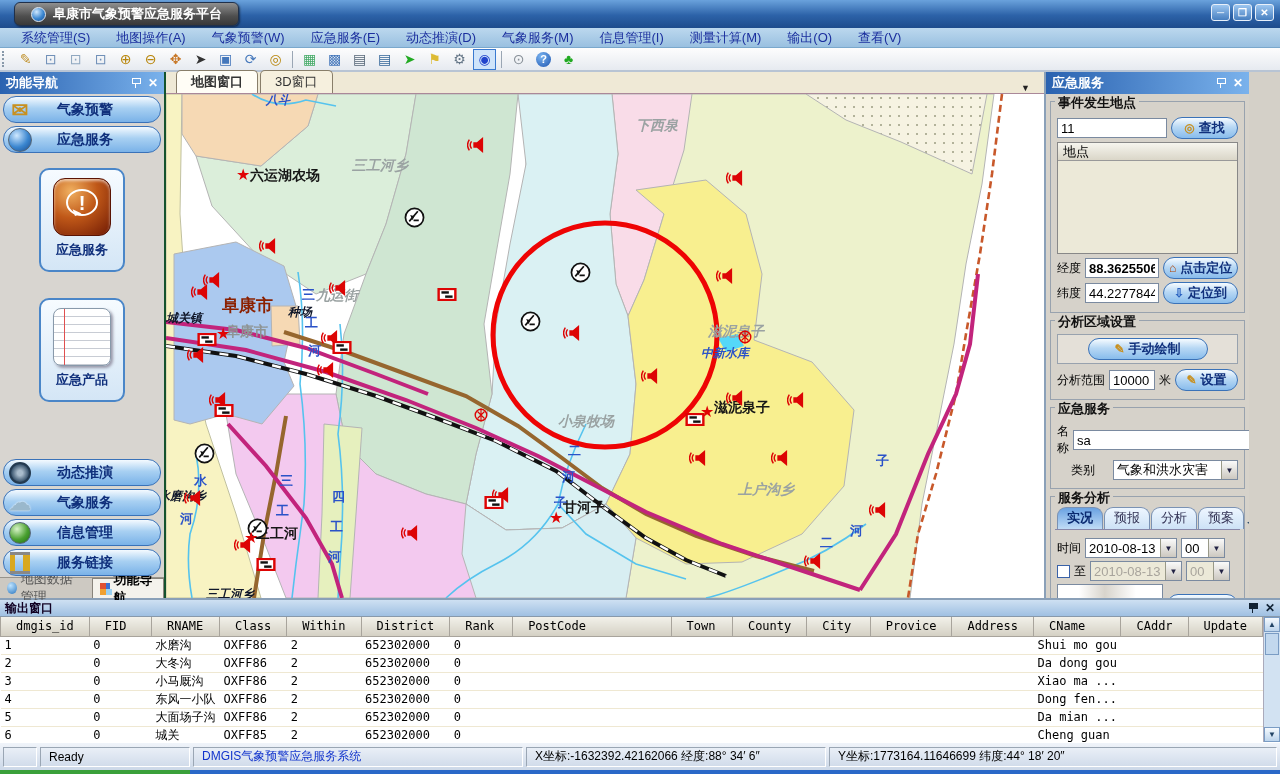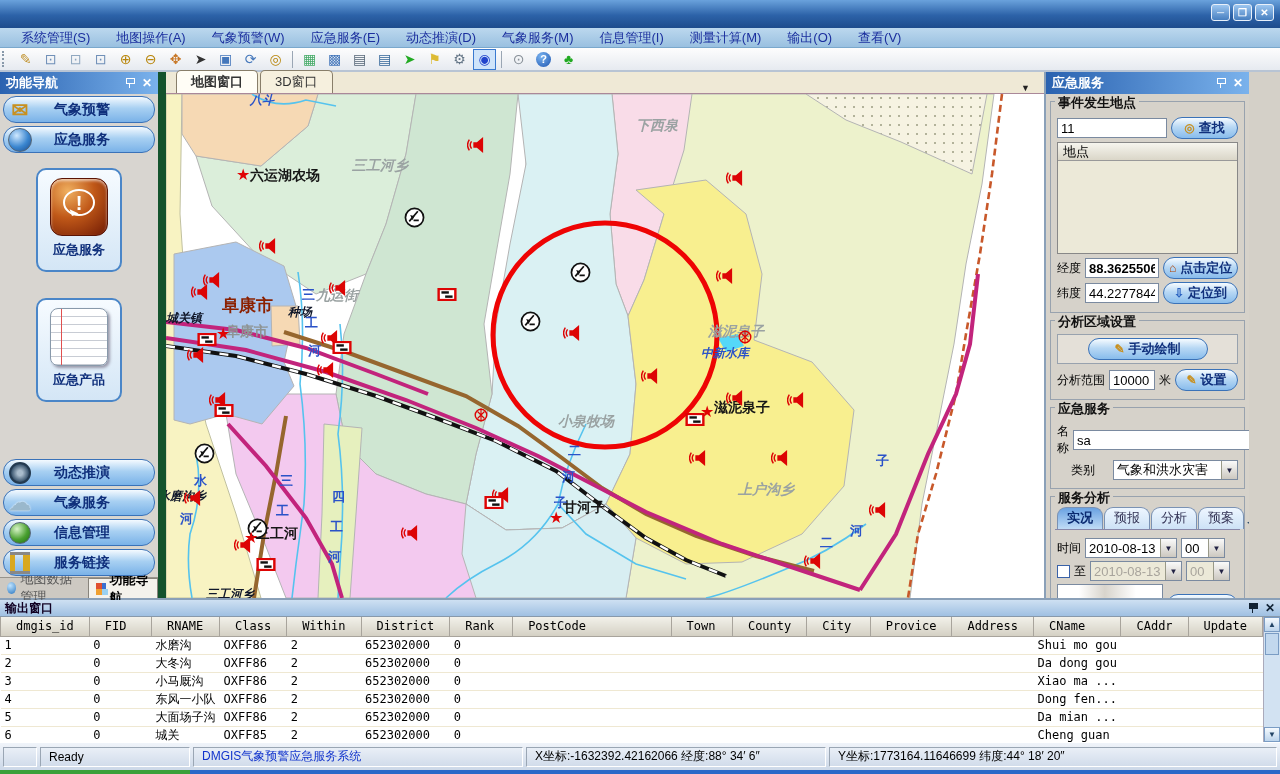--- a/index.html
+++ b/index.html
@@ -16,21 +16,21 @@
 
 .toolbar{height:24px;background:linear-gradient(#fdfdfd,#e6eaf0);display:flex;align-items:center;border-bottom:2px solid #b8c4d4}
 .grip{width:7px;height:16px;border-left:2px dotted #8899aa;margin:0 4px 0 2px}
 .tool{width:23px;height:21px;display:flex;align-items:center;justify-content:center;font-size:14px;margin:0 1px;border:1px solid transparent}
 .tool.active{background:#cfe4fa;border:1px solid #3a7ad0}
 .tool.help{color:#fff!important;background:transparent}
 .tool.help span{width:15px;height:15px;border-radius:50%;background:radial-gradient(circle at 35% 30%,#7ab4f0,#1c54b0);font-size:11px;font-weight:bold;display:flex;align-items:center;justify-content:center}
 .tsep{width:1px;height:17px;background:#9aa6b4;margin:0 4px}
 
 .main{display:flex;height:526px}
-.left{width:166px;background:#d8d5d0;display:flex;flex-direction:column;border-right:8px solid #14532d}
+.left{width:166px;background:#d8d5d0;display:flex;flex-direction:column;border-right:2px solid #14532d}
 .panel-head{height:22px;background:linear-gradient(90deg,#2a62b0,#7ab2ec);color:#fff;font-weight:bold;font-size:13px;display:flex;align-items:center;padding:0 6px;flex:0 0 auto}
 .ph-sp{flex:1}
 .pin{width:9px;height:11px;position:relative;margin-right:8px}
 .pin::before{content:"";position:absolute;top:0;left:1px;width:7px;height:4px;border:1px solid #fff}
 .pin::after{content:"";position:absolute;top:5px;left:4px;width:1px;height:5px;background:#fff}
 .xclose{color:#fff;font-weight:bold;font-size:12px;line-height:1}
 .acc-btn{height:27px;margin:2px 3px 1px;border:1px solid #3a72b8;border-radius:13px;background:linear-gradient(#f4faff,#a8d0f2 45%,#7ab2e8);display:flex;align-items:center;font-weight:bold;font-size:14px;color:#10307c;position:relative;flex:0 0 auto}
 .acc-ic{width:32px;display:flex;align-items:center;justify-content:center;font-size:20px;overflow:visible}
 .acc-lab{flex:1;text-align:center;margin-right:26px}
 .ic-globe{width:24px;height:24px;border-radius:50%;background:radial-gradient(circle at 35% 30%,#cfe8ff,#3a86d0 55%,#1a4a8c);border:1px solid #567}
@@ -146,20 +146,24 @@
       <path d="M6.5,8.5 l4.5,1.2 l-2.2,4.2 z" fill="#111"></path>
     </symbol>
     <symbol id="sym-redmark" viewBox="0 0 14 14">
       <circle cx="7" cy="7" r="5.8" fill="none" stroke="#dd0404" stroke-width="1.4"></circle>
       <path d="M3.5,3.5 L10.5,10.5 M10.5,3.5 L3.5,10.5 M7,0.5 L7,13.5" stroke="#dd0404" stroke-width="1.1"></path>
     </symbol>
   </defs>
 </svg>
 
 <div class="titlebar">
+  <div class="title-tab">
+    <span class="globe-ic"></span>
+    <span>阜康市气象预警应急服务平台</span>
+  </div>
   <div class="win-btns">
     <div class="win-btn">─</div>
     <div class="win-btn">❐</div>
     <div class="win-btn">✕</div>
   </div>
 </div>
 
 <div class="menubar">
     <div class="menu-item">系统管理(S)</div>
     <div class="menu-item">地图操作(A)</div>
@@ -325,21 +329,21 @@
           <path d="M694,496 L730,440 L762,360 L790,300 L804,250 L812,180"></path>
           <path d="M62,330 L100,372 L140,424 L166,470 L176,504"></path>
         </g>
 
         <circle cx="439" cy="241" r="112" fill="none" stroke="#ee0404" stroke-width="5"></circle>
       </svg>
       <div id="map-overlay" style="position:absolute;left:0;top:0;width:878px;height:504px">
           <div class="maplabel ml-p" style="left: 84px; top: 74px;">六运湖农场</div>
           <div class="maplabel ml-d" style="left: 186px; top: 64px;">三工河乡</div>
           <div class="maplabel ml-d" style="left: 470px; top: 24px;">下西泉</div>
-          <div class="maplabel ml-r" style="left: 84px; top: 0px;">八斗</div>
+          <div class="maplabel ml-r" style="left: 100px; top: 0px;">八斗</div>
           <div class="maplabel ml-c" style="left: 56px; top: 203px;">阜康市</div>
           <div class="maplabel ml-ds" style="left: 0px; top: 218px;">城关镇</div>
           <div class="maplabel ml-gp" style="left: 60px; top: 230px;">阜康市</div>
           <div class="maplabel ml-ds" style="left: 122px; top: 212px;">种场</div>
           <div class="maplabel ml-d" style="left: 150px; top: 194px;">九运街</div>
           <div class="maplabel ml-d" style="left: 542px; top: 230px;">滋泥泉子</div>
           <div class="maplabel ml-r" style="left: 535px; top: 253px;">中新水库</div>
           <div class="maplabel ml-p" style="left: 548px; top: 306px;">滋泥泉子</div>
           <div class="maplabel ml-d" style="left: 392px; top: 320px;">小泉牧场</div>
           <div class="maplabel ml-d" style="left: 572px; top: 388px;">上户沟乡</div>

